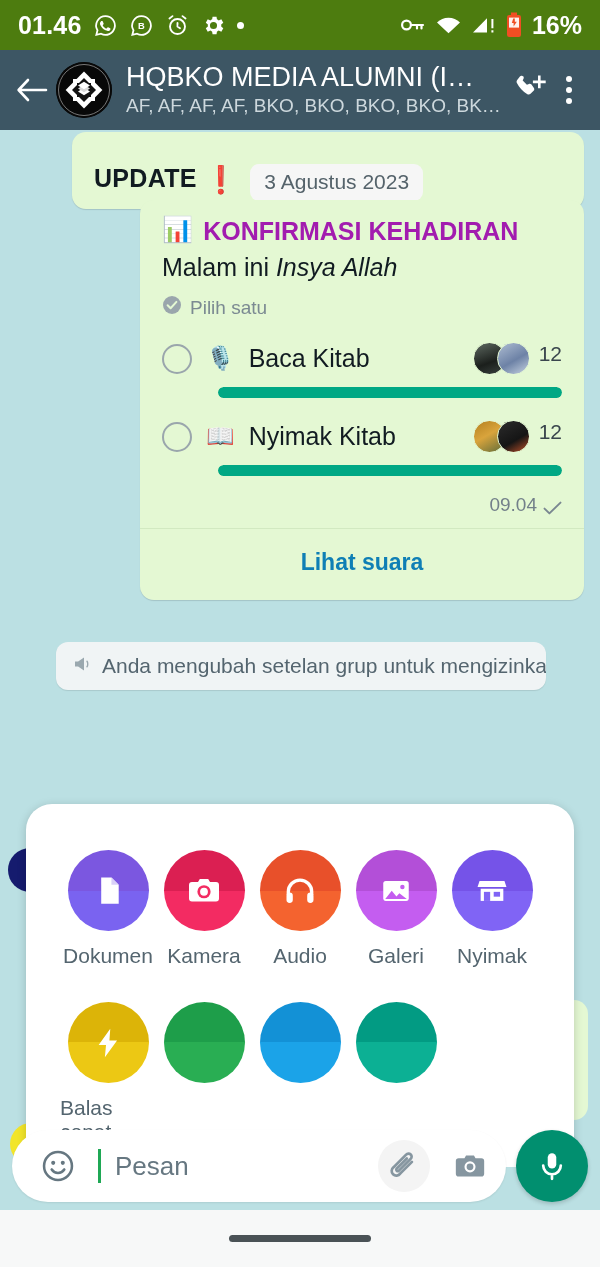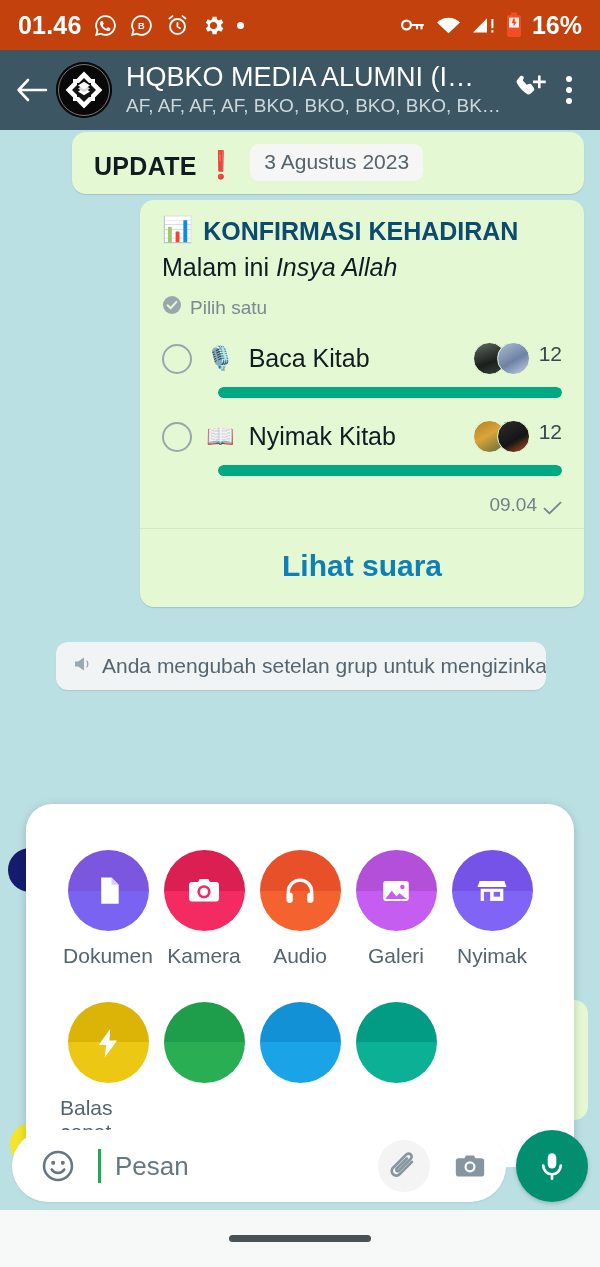--- a/index.html
+++ b/index.html
@@ -13,21 +13,21 @@
     position: relative;
     width: 600px; height: 1267px;
     background: #bbe0e3;
     overflow: hidden;
   }
 
   
   .statusbar {
     position: absolute; top: 0; left: 0;
     width: 600px; height: 50px;
-    background: #c2410c;
+    background: #4d7c0f;
     display: flex; align-items: center;
     padding: 0 18px;
     color: #ffffff;
   }
   .sb-left { display: flex; align-items: center; gap: 11px; }
   .sb-right { margin-left: auto; display: flex; align-items: center; gap: 10px; }
   .sb-clock { font-size: 25px; font-weight: 700; letter-spacing: .2px; }
   .sb-pct { font-size: 25px; font-weight: 700; }
   .sb-ico { display: inline-flex; align-items: center; justify-content: center; }
   .dot-ico { width: 7px; height: 7px; border-radius: 50%; background: #fff; display:inline-block; }
@@ -77,21 +77,21 @@
     box-shadow: 0 1px 1px rgba(0,0,0,.13);
     position: relative;
   }
 
   
   .b-update {
     position: absolute; left: 72px; top: 2px;
     width: 512px; min-height: 62px;
     padding: 12px 16px 8px 22px;
   }
-  .upd-row { display: flex; align-items: flex-end; gap: 8px; }
+  .upd-row { display: flex; align-items: flex-start; gap: 8px; margin-top: 20px; }
   .upd-word { font-size: 25px; font-weight: 700; color: #111b21; letter-spacing: .3px; }
   .upd-excl { font-size: 27px; font-weight: 700; color: #e8212a; }
   .date-chip {
     background: #f6f6f6; color: #55636b;
     font-size: 21px; padding: 6px 14px 7px; border-radius: 9px;
     margin-left: 4px; white-space: nowrap;
   }
   .msg-meta {
     display: flex; align-items: center; gap: 6px;
     justify-content: flex-end; color: #73808a; font-size: 19px;
@@ -101,21 +101,21 @@
 
   
   .b-poll {
     position: absolute; left: 140px; top: 70px;
     width: 444px;
     padding: 0;
   }
   .poll-inner { padding: 16px 22px 6px 22px; }
   .poll-title-row { display:flex; align-items:flex-start; gap:10px; }
   .poll-emoji { font-size: 25px; line-height: 1.1; }
-  .poll-title { font-size: 25px; font-weight: 700; color: #0c4a6e; line-height: 1.2; }
+  .poll-title { font-size: 25px; font-weight: 700; color: #a21caf; line-height: 1.2; }
   .poll-sub { font-size: 25px; color: #111b21; margin-top: 6px; line-height: 1.25; }
   .poll-sub i { font-style: italic; }
   .poll-select {
     display: flex; align-items: center; gap: 8px;
     margin-top: 12px; color: #7b8a92; font-size: 19px;
   }
   .poll-opt { margin-top: 22px; }
   .opt-row { display: flex; align-items: center; gap: 14px; }
   .radio {
     width: 30px; height: 30px; border-radius: 50%;
@@ -133,21 +133,21 @@
   .vav + .vav { margin-left: -9px; }
   .vcount { font-size: 21px; color: #3a464d; margin-left: 3px; }
   .bar-track {
     height: 11px; border-radius: 6px; background: #cfe9be;
     margin: 12px 0 0 56px; overflow: hidden;
   }
   .bar-fill { height: 100%; background: #00a884; border-radius: 6px; }
   .poll-meta { padding: 10px 22px 12px; }
   .poll-divider { height: 1px; background: #d2e9c1; margin: 0; }
   .poll-cta {
-    text-align: center; color: #0f7fb5; font-size: 30px;
+    text-align: center; color: #0f7fb5; font-size: 23px;
     font-weight: 600; padding: 20px 0 24px;
   }
 
   
   .sys-note {
     position: absolute; left: 56px; top: 512px;
     width: 490px; background: #f0f4f5;
     border-radius: 12px; padding: 12px 16px;
     box-shadow: 0 1px 1px rgba(0,0,0,.10);
     color: #54656f; font-size: 21px;

